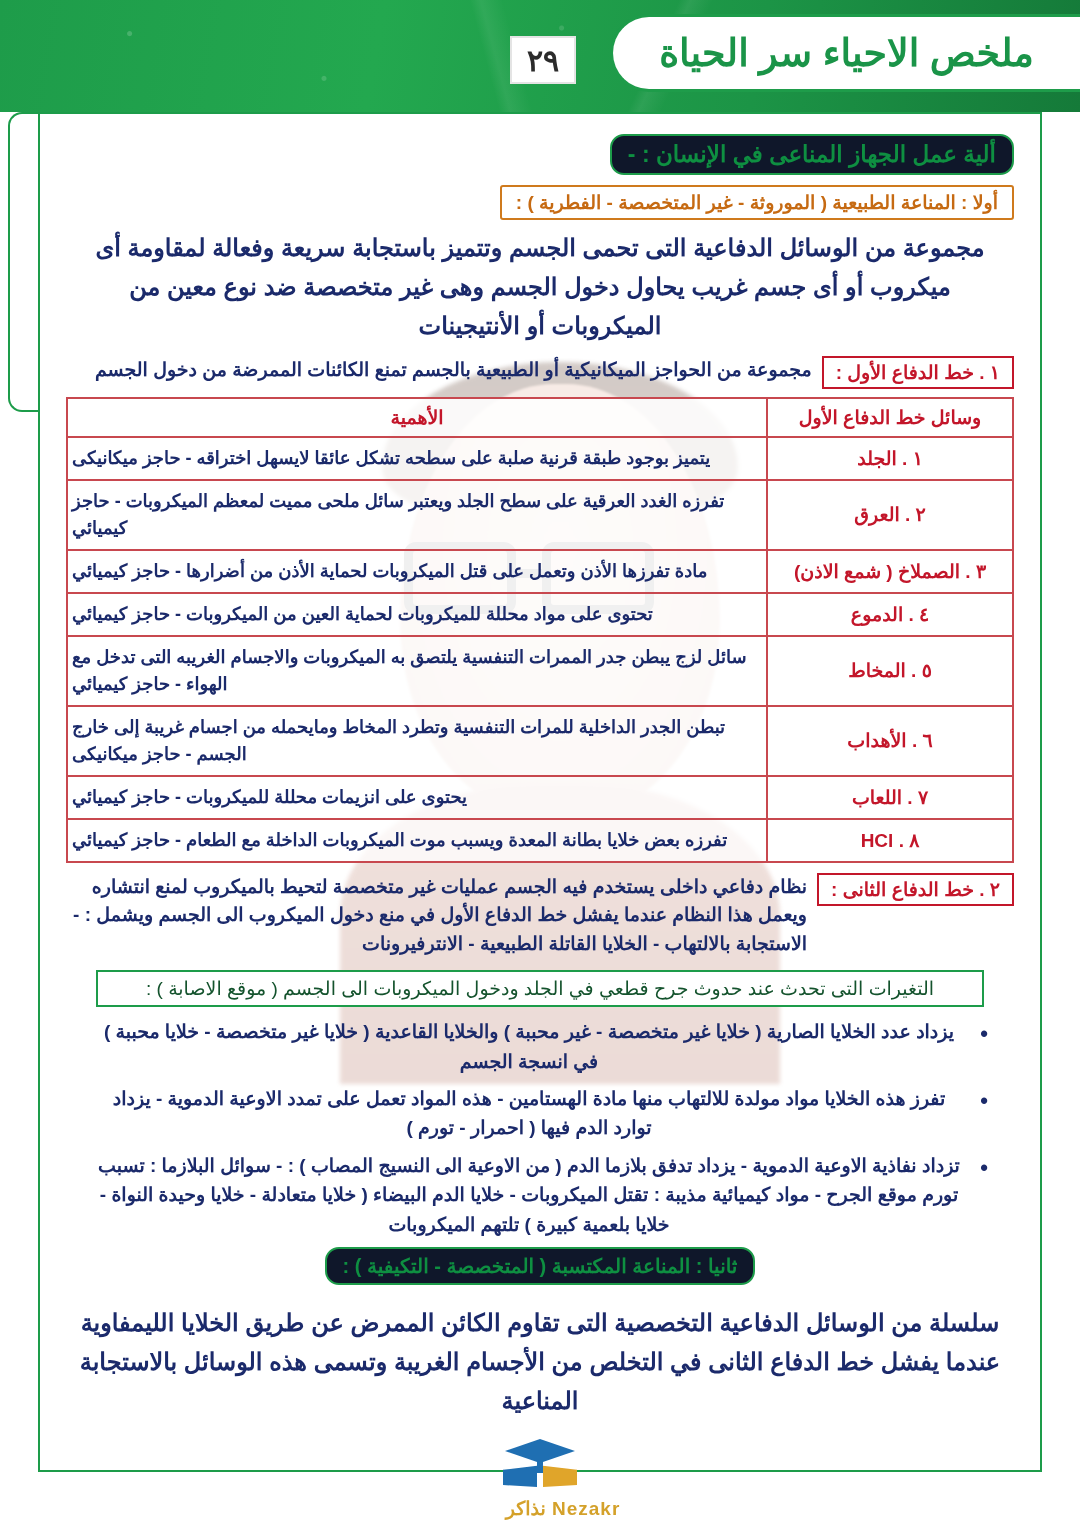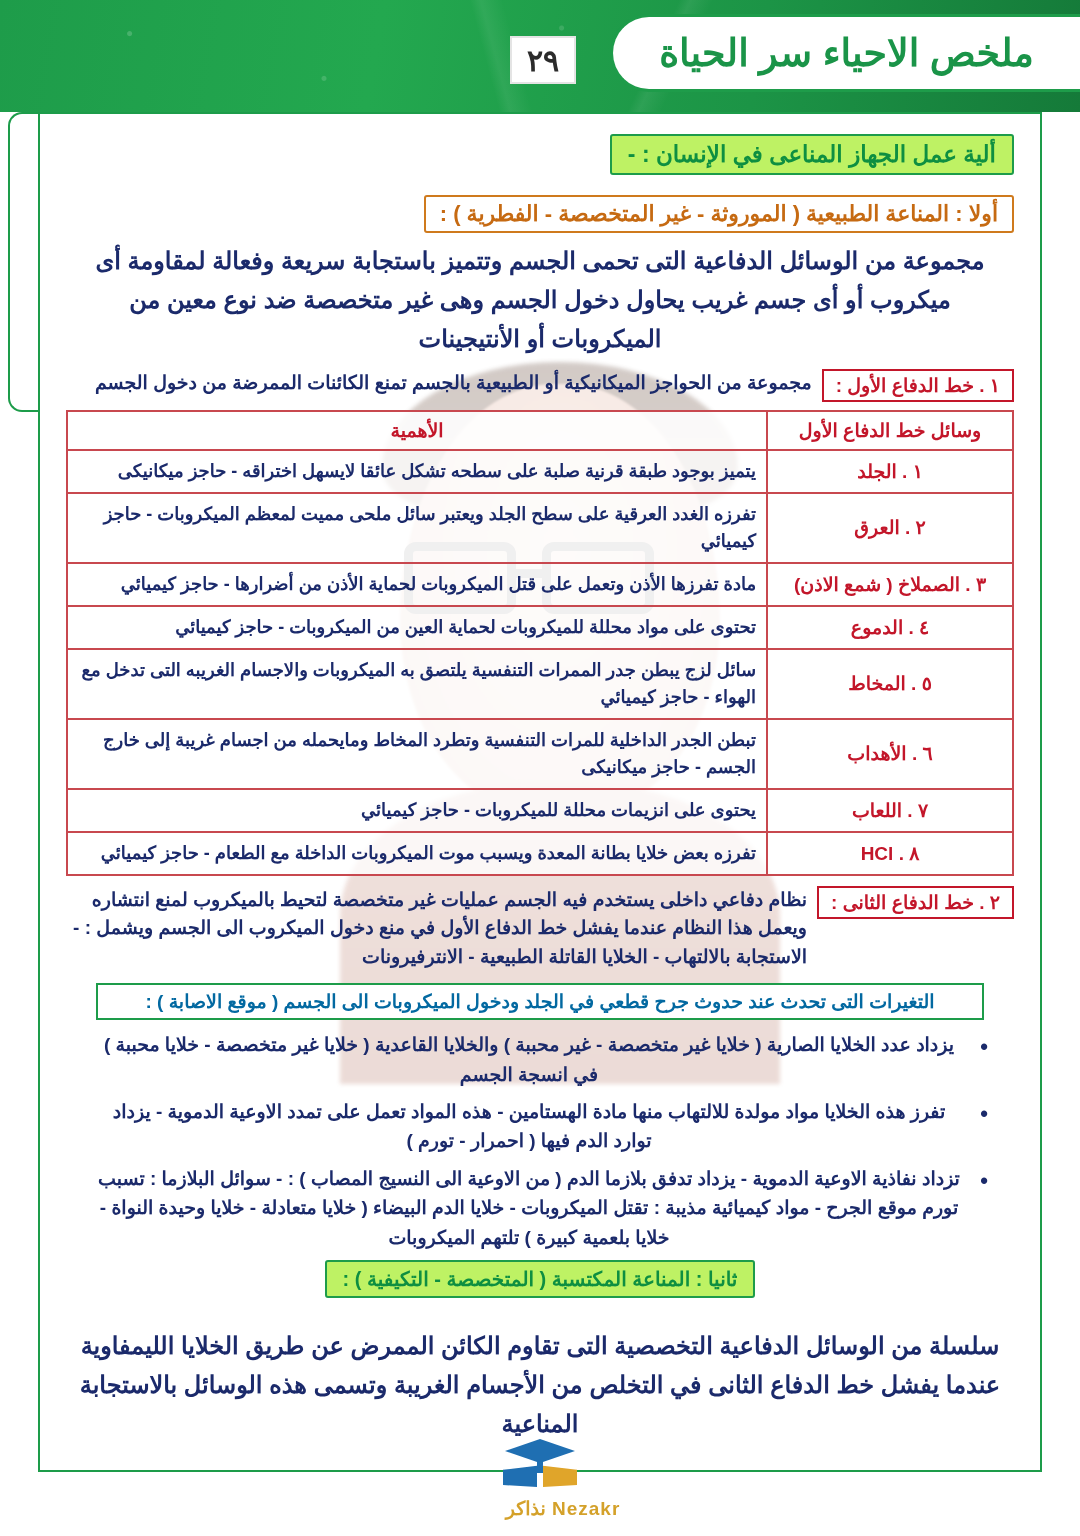--- a/index.html
+++ b/index.html
@@ -90,66 +90,66 @@
     border-radius:44% 44% 0 0;
     background:linear-gradient(#cf9c8d,#c08b7c);
     filter:blur(2px);
   }
 
   .content{ position:relative; z-index:2; padding:20px 26px 0 26px; }
 
   
   .sec-title{
     display:inline-block;
-    border:2px solid #1d9c4a; background:#bef264;
+    border:2px solid #1d9c4a; background:#0f172a;
     color:#0e8f41; font-weight:bold; font-size:23px;
-    padding:5px 16px; border-radius:3px; margin-bottom:20px;
+    padding:5px 16px; border-radius:14px; margin-bottom:10px;
   }
   .sub-title{
     display:inline-block;
     border:2px solid #cf7a1d; background:#fff;
-    color:#c66a12; font-weight:bold; font-size:22px;
+    color:#c66a12; font-weight:bold; font-size:19px;
     padding:4px 14px; border-radius:3px;
   }
   .para{
     font-size:24px; font-weight:bold; line-height:1.62; color:#1b2a6b;
     text-align:center; margin:9px 10px 4px 10px;
   }
   .row-head{ display:flex; align-items:flex-start; gap:10px; margin:10px 0 8px; }
   .row-head .lbl{
     background:#f2cfcf00; border:2px solid #c3162a; color:#c3162a;
     font-weight:bold; font-size:19px; padding:3px 12px; white-space:nowrap;
   }
   .row-head .txt{ font-size:19px; font-weight:bold; color:#1b2a6b; line-height:1.5; }
 
   
   table.defense{
     width:100%; border-collapse:collapse; margin:6px 0 10px 0;
     background:rgba(255,255,255,.55);
   }
   table.defense th, table.defense td{
-    border:2px solid #c8484f; padding:7px 10px; vertical-align:middle;
+    border:2px solid #c8484f; padding:7px 4px; vertical-align:middle;
   }
   table.defense th{
     color:#c3162a; font-size:19px; font-weight:bold; background:rgba(255,255,255,.75);
   }
   table.defense td.name{
     width:26%; color:#c3162a; font-size:19px; font-weight:bold; text-align:center;
     background:rgba(255,255,255,.55);
   }
   table.defense td.desc{
-    color:#1b2a6b; font-size:18px; font-weight:bold; text-align:right; line-height:1.5;
+    color:#1b2a6b; font-size:18px; font-weight:bold; text-align:left; line-height:1.5;
     background:rgba(255,255,255,.45);
   }
 
   
   .pill-green{
     display:block; text-align:center;
-    border:2px solid #1d9c4a; background:#ffffff; color:#0369a1;
-    font-weight:bold; font-size:19px; padding:5px 10px; margin:12px 30px 10px 30px;
+    border:2px solid #1d9c4a; background:#ffffff; color:#14532d;
+    font-weight:normal; font-size:19px; padding:5px 10px; margin:12px 30px 10px 30px;
   }
 
   ul.bullets{ margin:6px 26px 6px 26px; padding:0; list-style:none; }
   ul.bullets li{
     position:relative; padding-right:22px; margin-bottom:8px;
     font-size:19px; font-weight:bold; line-height:1.55; color:#1b2a6b; text-align:center;
   }
   ul.bullets li::before{
     content:"•"; position:absolute; right:0; top:0; color:#1b2a6b; font-size:22px;
   }

